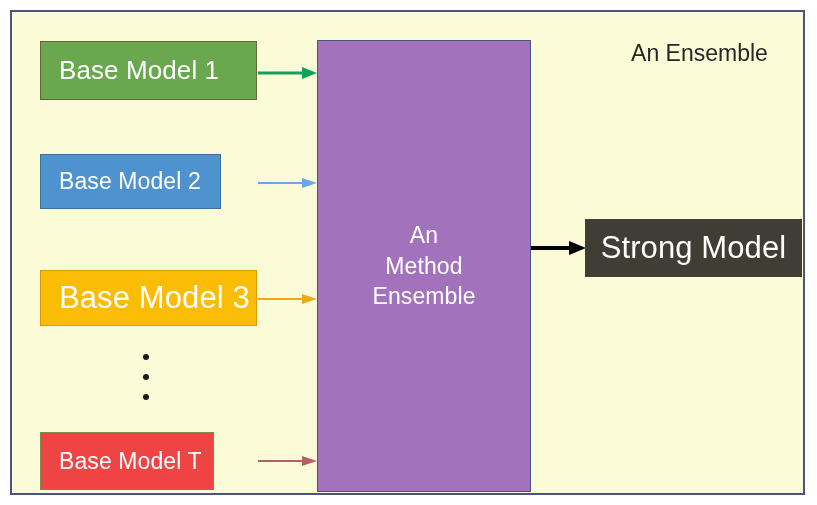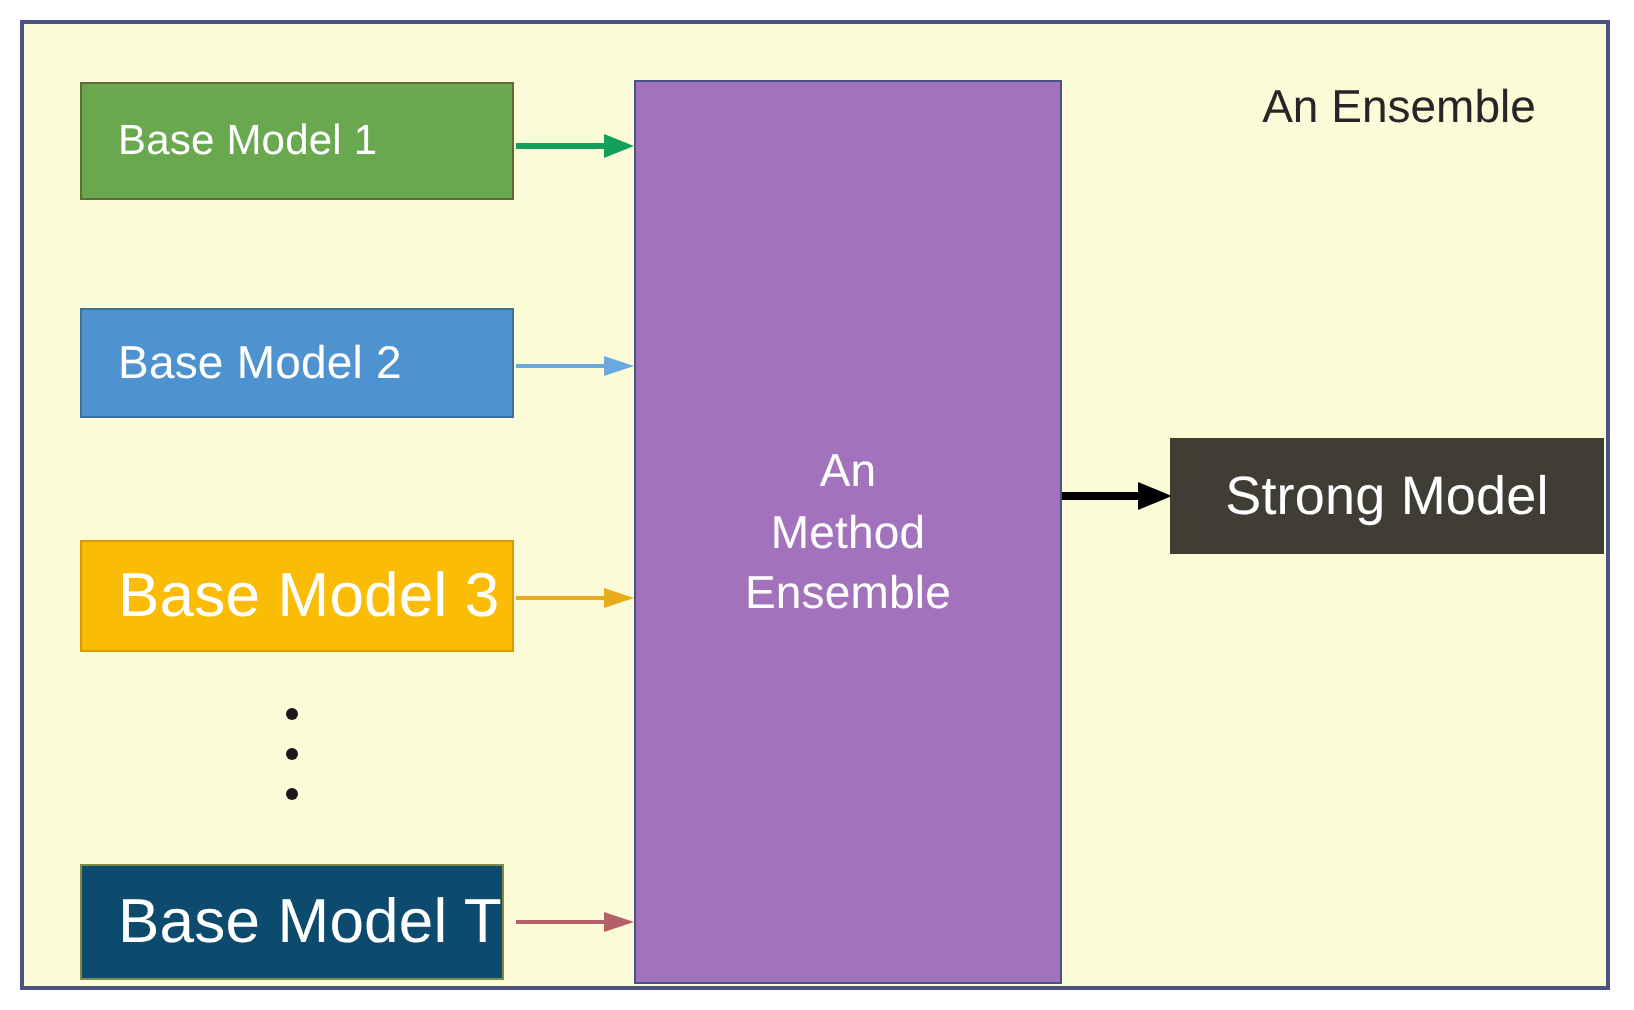--- a/index.html
+++ b/index.html
@@ -44,52 +44,52 @@
   }
   .node.center-label {
     justify-content: center;
     text-align: center;
     padding: 4px 6px;
   }
   
   #base-1 {
     left: 28px; top: 29px; width: 217px; height: 59px;
     background: #6aa84f; border: 1px solid #5e6b33;
-    font-size: 21px;
+    font-size: 26px;
   }
   #base-2 {
-    left: 28px; top: 142px; width: 217px; height: 55px;
+    left: 28px; top: 142px; width: 181px; height: 55px;
     background: #4e93cf; border: 1px solid #3d6f9b;
     font-size: 23px;
   }
   #base-3 {
     left: 28px; top: 258px; width: 217px; height: 56px;
     background: #fbbc05; border: 1px solid #d89b00;
     font-size: 31px;
   }
   #base-t {
-    left: 28px; top: 420px; width: 212px; height: 58px;
-    background: #0c4a6e; border: 1px solid #7f8a4a;
-    font-size: 31px;
+    left: 28px; top: 420px; width: 174px; height: 58px;
+    background: #ef4444; border: 1px solid #7f8a4a;
+    font-size: 23px;
   }
   
   #ensemble-method {
     left: 305px; top: 28px; width: 214px; height: 452px;
     background: #a272bd; border: 1px solid #4a5483;
     font-size: 23px;
     line-height: 1.34;
     flex-direction: column;
     justify-content: center;
   }
   #ensemble-method .line { display: block; }
   
   #strong-model {
     left: 573px; top: 207px; width: 217px; height: 58px;
     background: #403d35; border: 1px solid #403d35;
-    font-size: 27px;
+    font-size: 31px;
     justify-content: center;
   }
   
   #title {
     position: absolute;
     left: 560px;
     top: 28px;
     width: 255px;
     text-align: center;
     font-size: 23px;

